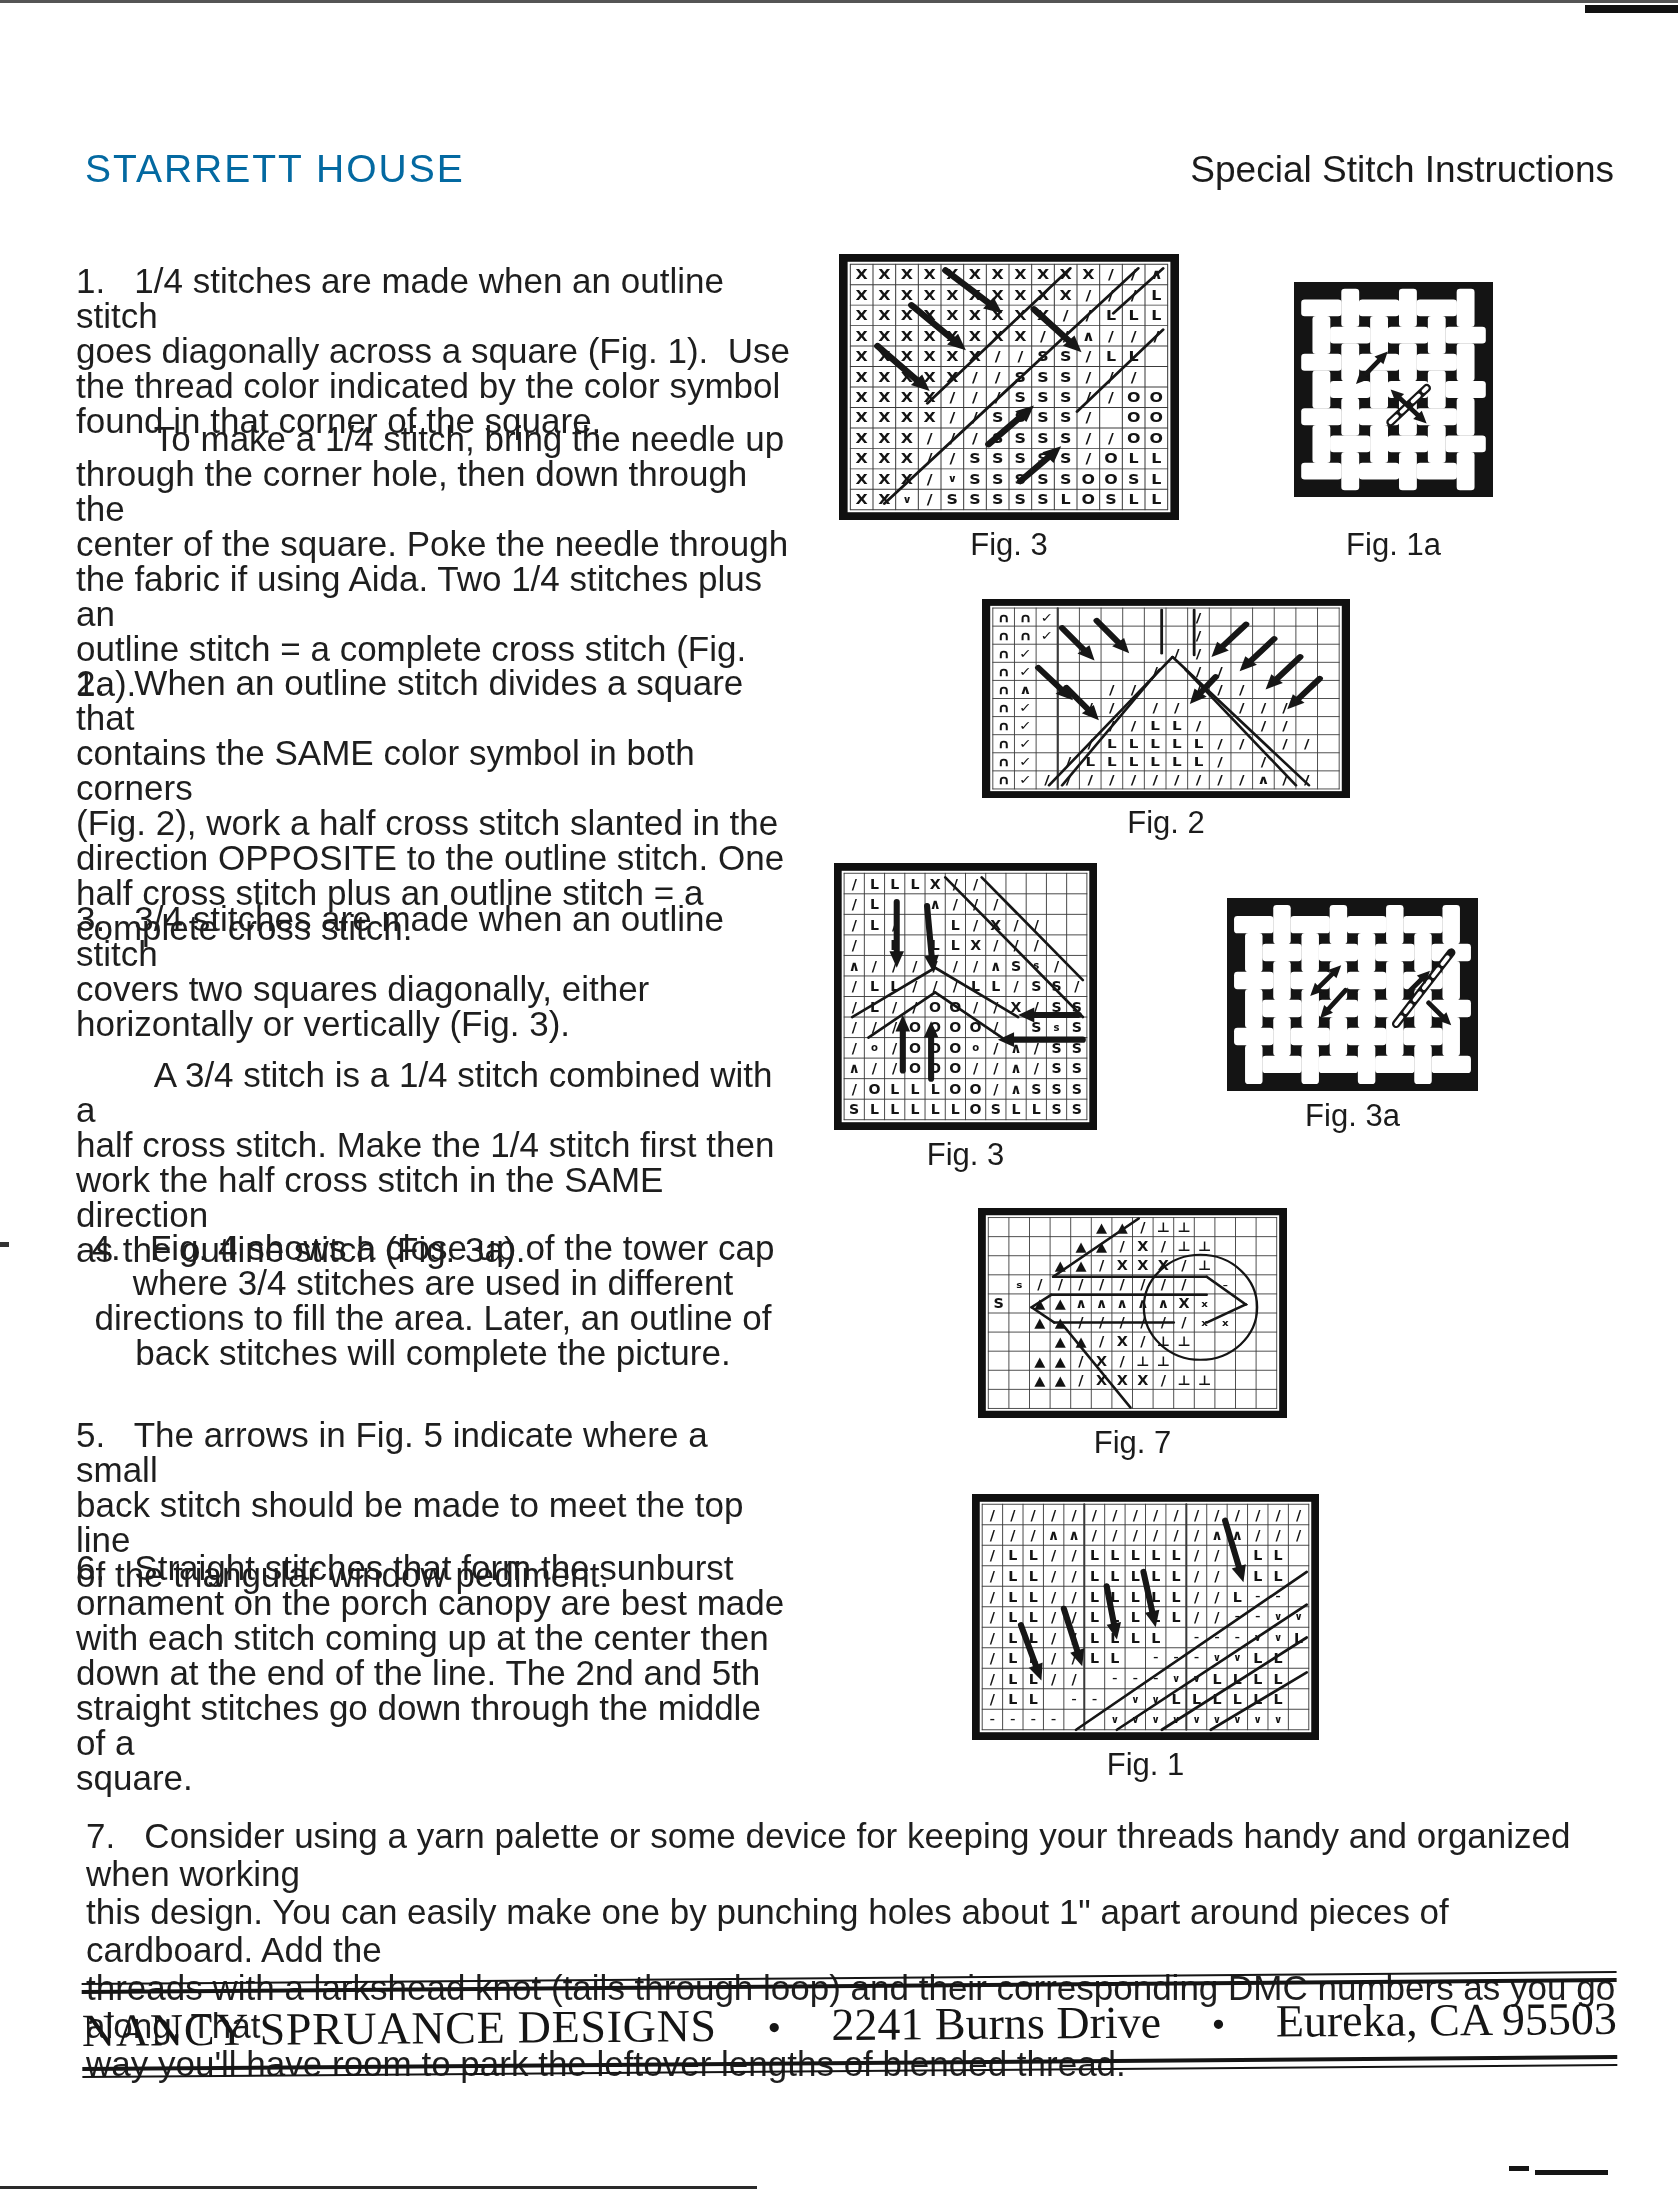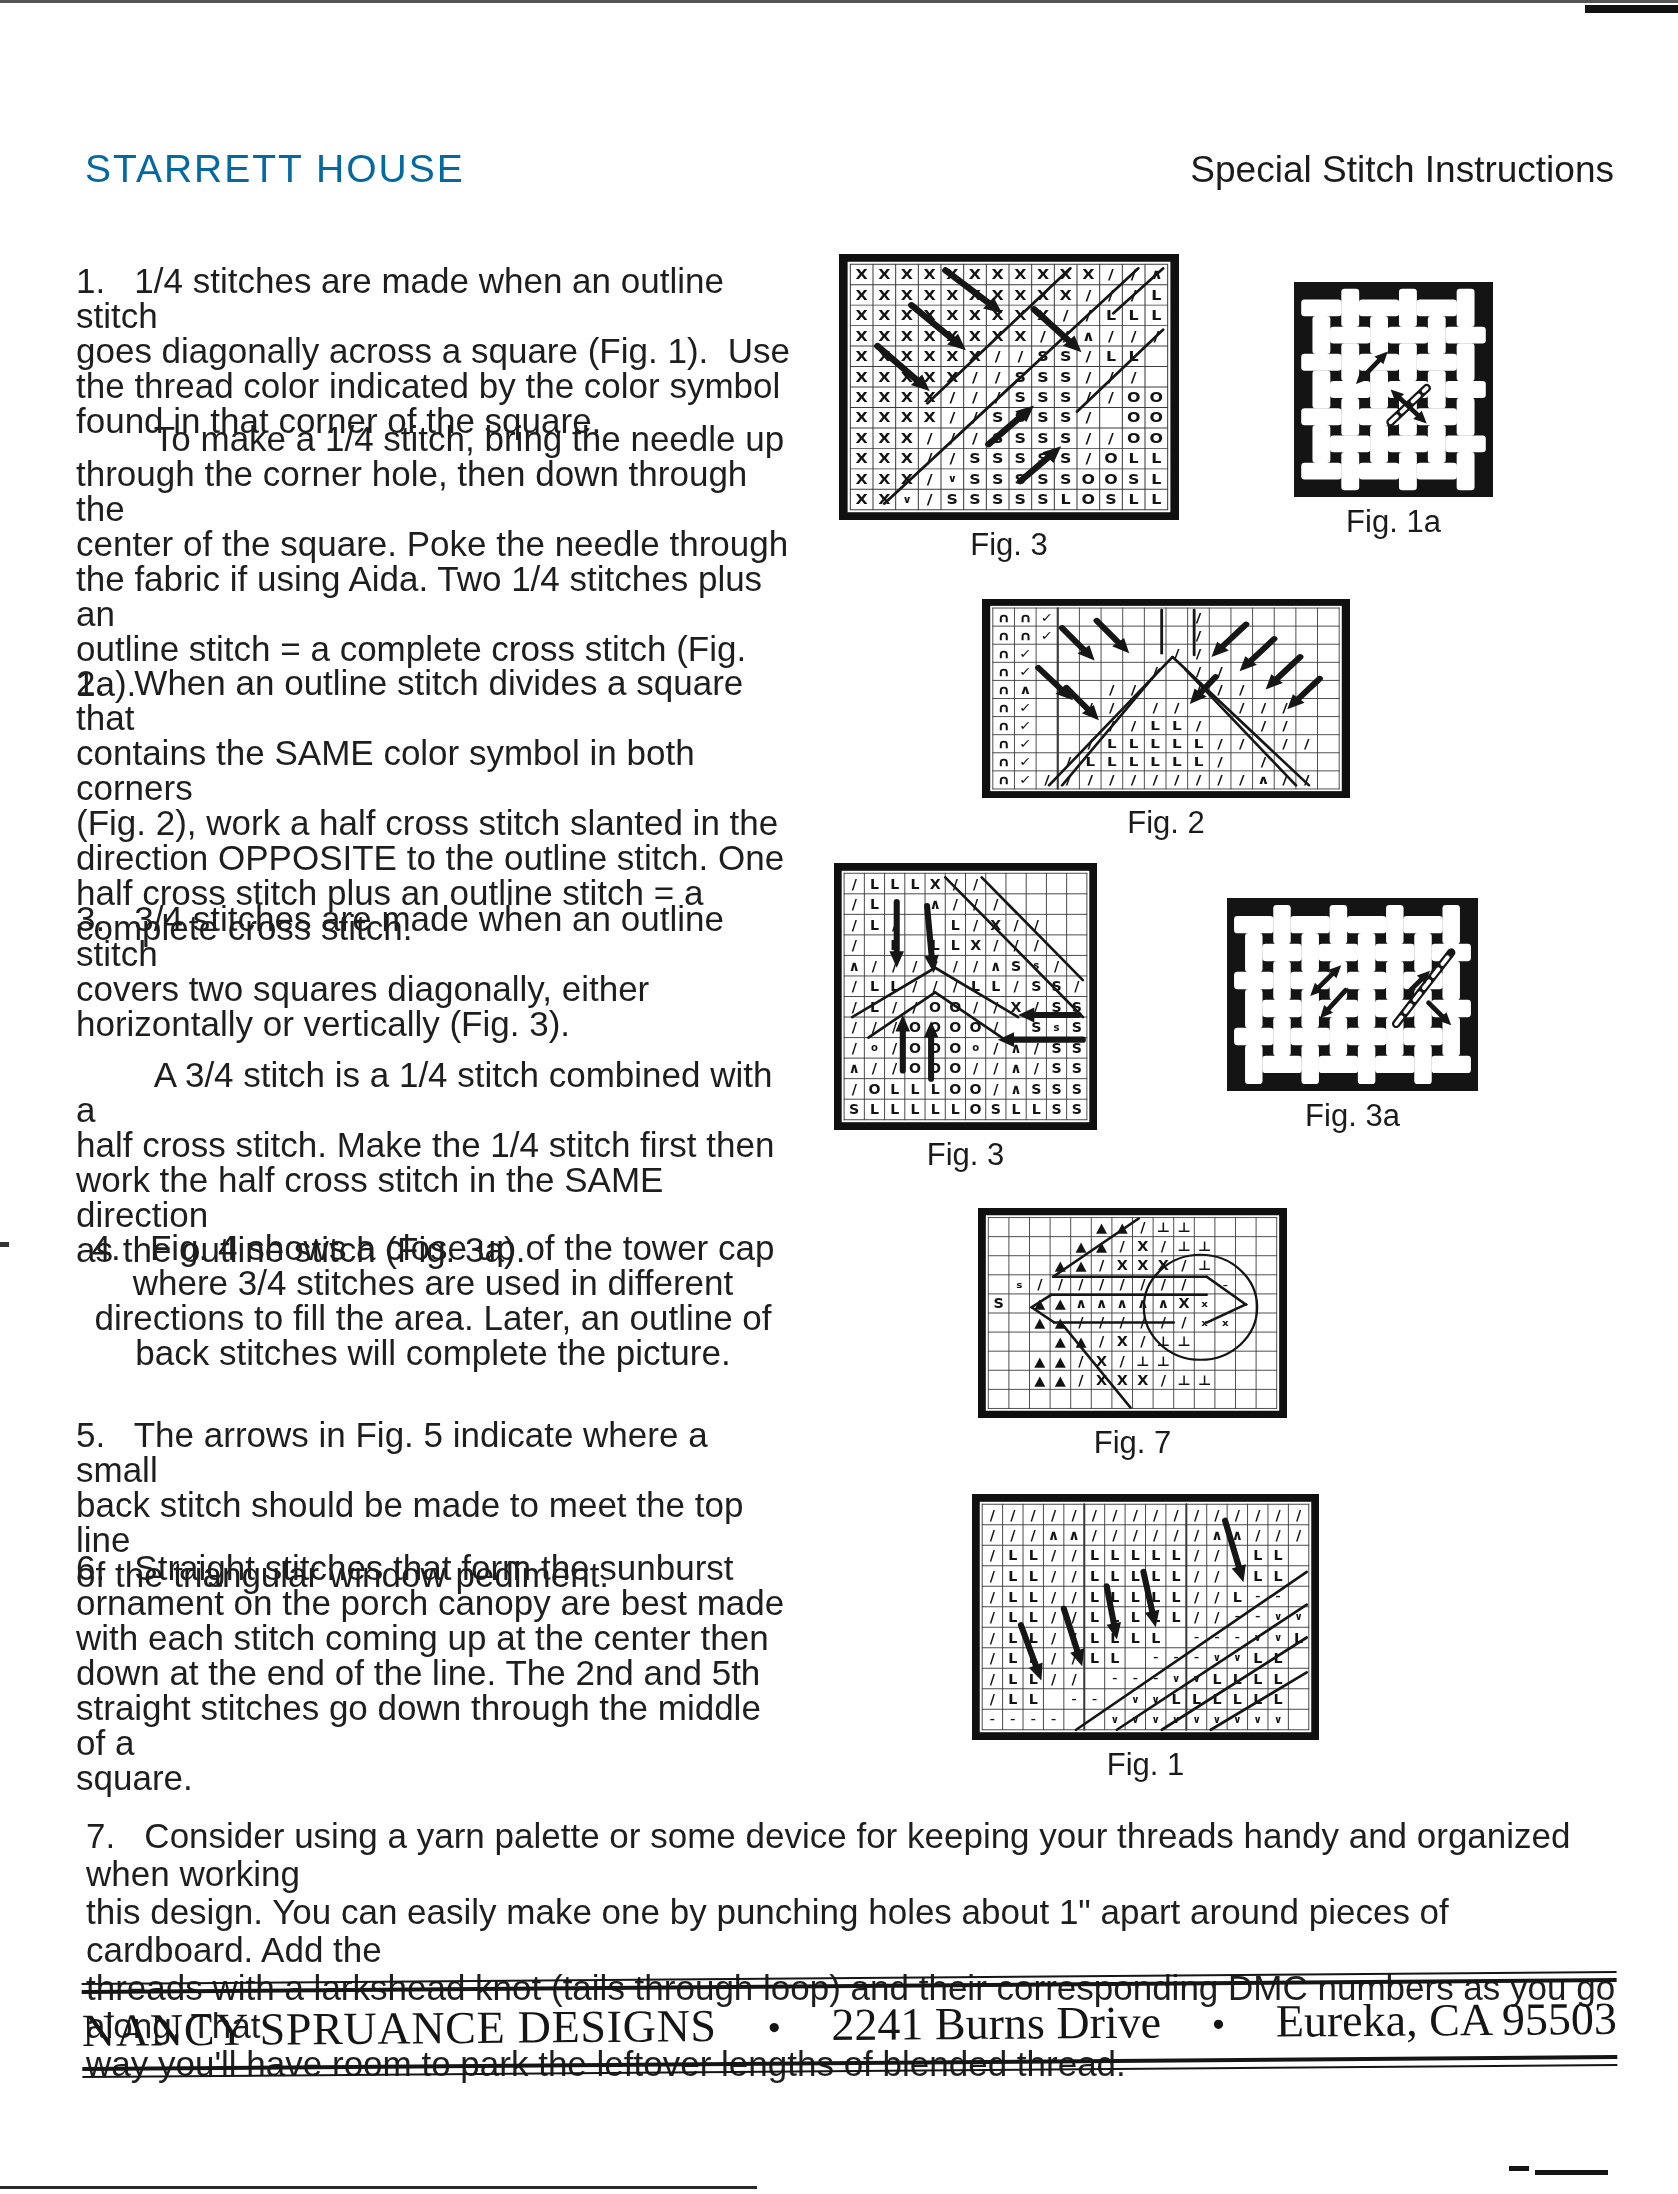--- a/index.html
+++ b/index.html
@@ -31,21 +31,21 @@
   #p3 {top:901px;}
   #p3b{top:1057px;}
   #p4 {top:1230px;text-align:center;}
   #p5 {top:1417px;}
   #p6 {top:1550px;}
   #p7 {top:1817px;width:1535px;line-height:38px;margin-left:10px;}
 
   .fig{position:absolute;display:flex;flex-direction:column;align-items:center;}
   .fig .caption{margin-top:6.6px;font-size:31px;color:#1b1b1b;}
   #fig1 {left:839px;top:254px;}  #fig1  svg{width:340px;height:266px;}
-  #fig1a{left:1294px;top:282px;}  #fig1a svg{width:199px;height:215px;}
+  #fig1a{left:1294px;top:282px;gap:23px;}  #fig1a svg{width:199px;height:215px;}
   #fig2 {left:982px;top:599px;}  #fig2  svg{width:368px;height:199px;}
   #fig3 {left:834px;top:863px;} #fig3  svg{width:263px;height:267px;}
   #fig3a{left:1227px;top:898px;text-align:center;} #fig3a svg{width:251px;height:193px;}
   #fig4 {left:978px;top:1208px;} #fig4  svg{width:309px;height:210px;}
   #fig5 {left:972px;top:1494px;} #fig5  svg{width:347px;height:246px;}
 
   .footer-wrap{
     position:absolute;left:82px;top:1983px;width:1535px;
     transform:rotate(-0.45deg);transform-origin:left center;
   }

